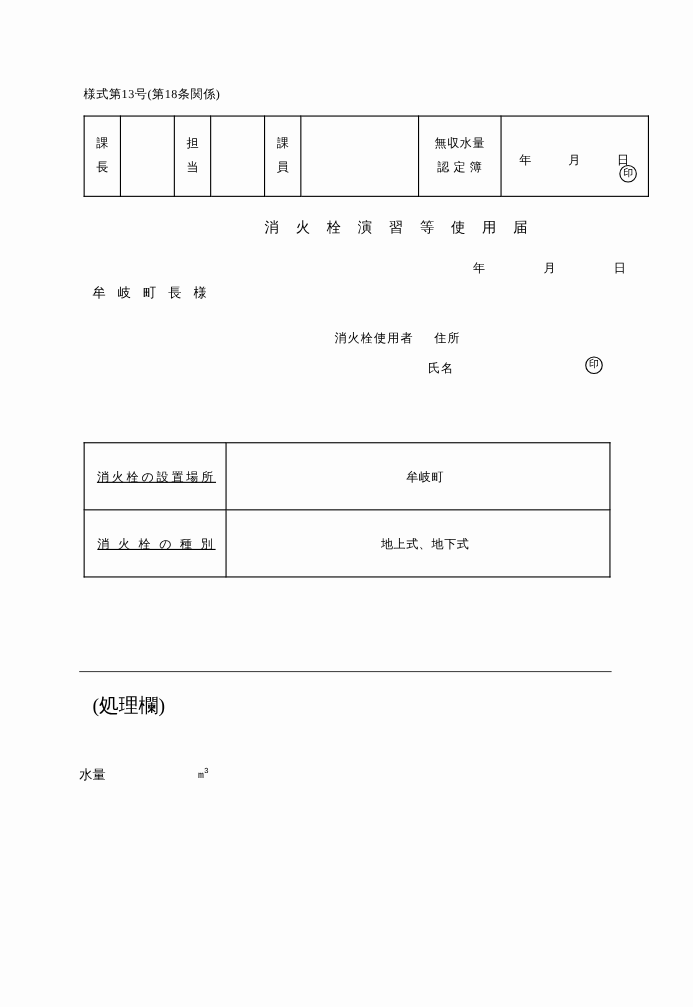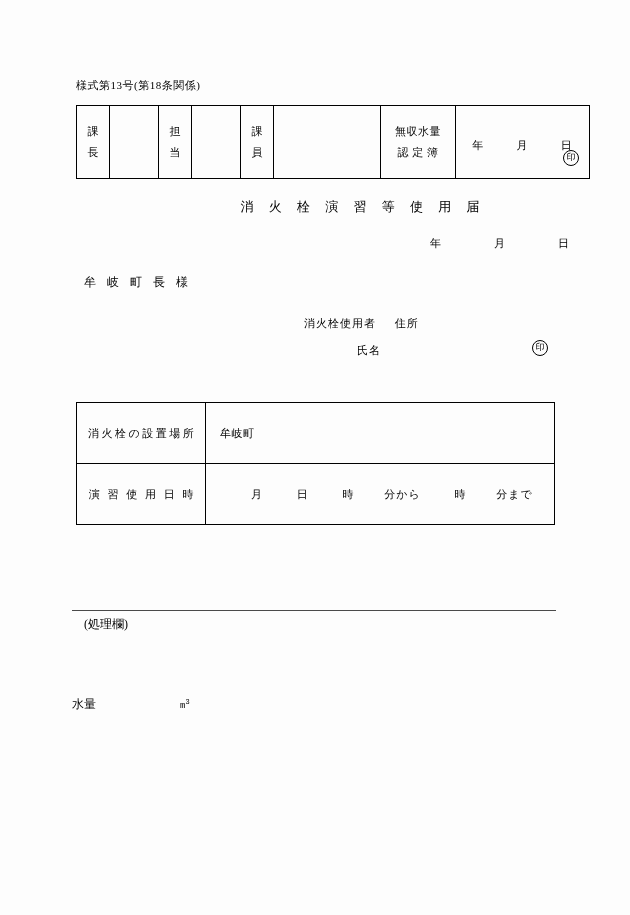--- a/index.html
+++ b/index.html
@@ -115,38 +115,38 @@
     width: 140px;
     display: flex;
     justify-content: space-between;
     letter-spacing: 1px;
   }
 
   
   .addressee {
     position: absolute;
     left: 84px;
-    top: 274px;
+    top: 258px;
     font-size: 12px;
     letter-spacing: 4px;
   }
 
   
   .applicant {
     position: absolute;
     left: 304px;
-    top: 316px;
+    top: 300px;
     font-size: 11px;
   }
   .applicant .line1 {
     letter-spacing: 1px;
   }
   .applicant .line2 {
     margin-top: 12px;
-    margin-left: 53px;
+    margin-left: 85px;
     letter-spacing: 1px;
   }
   .applicant-seal {
     position: absolute;
     left: 228px;
     top: 24px;
     width: 14px;
     height: 14px;
     border: 1px solid #000;
     border-radius: 50%;
@@ -176,24 +176,26 @@
     border: 1px solid #000;
     height: 58px;
     font-size: 11px;
     vertical-align: middle;
   }
   .main-table .lbl {
     width: 126px;
     text-align: center;
     letter-spacing: 2.5px;
     text-indent: 2.5px;
+    text-decoration: underline;
   }
   .main-table .val {
     padding-left: 14px;
     letter-spacing: 0.5px;
+    text-align: center;
   }
   .time-row {
     padding-left: 0;
   }
   .time-inner {
     display: block;
     padding-left: 45px;
     letter-spacing: 1px;
   }
   .time-inner em {
@@ -209,22 +211,22 @@
     left: 72px;
     top: 610px;
     width: 484px;
     border-top: 1px solid #4a4a4a;
   }
 
   
   .proc-title {
     position: absolute;
     left: 84px;
-    top: 616px;
-    font-size: 12px;
+    top: 629px;
+    font-size: 18px;
   }
   .proc-row {
     position: absolute;
     left: 72px;
     top: 696px;
     font-size: 12px;
   }
   .proc-unit {
     position: absolute;
     left: 180px;
@@ -300,31 +302,22 @@
   </div>
 
 
   <table class="main-table">
     <tbody>
         <tr>
       <td class="lbl">消火栓の設置場所</td>
       <td class="val">牟岐町</td>
     </tr>
     <tr>
-      <td class="lbl">演 習 使 用 日 時</td>
-      <td class="time-row">
-        <span class="time-inner">
-          <em>月</em><span class="gap-sm"></span>
-          <em>日</em><span class="gap-sm"></span>
-          <em>時</em><span class="gap-md"></span>
-          <em>分から</em><span class="gap-sm"></span>
-          <em>時</em><span class="gap-md"></span>
-          <em>分まで</em>
-        </span>
-      </td>
+      <td class="lbl">消 火 栓 の 種 別</td>
+      <td class="val">地上式、地下式</td>
     </tr>
   </tbody>
     </table>
 
   <div class="divider"></div>
 
   <div class="proc-title">(処理欄)</div>
   <div class="proc-row">水量</div>
   <div class="proc-unit">
     <span>m</span><sup>3</sup>

